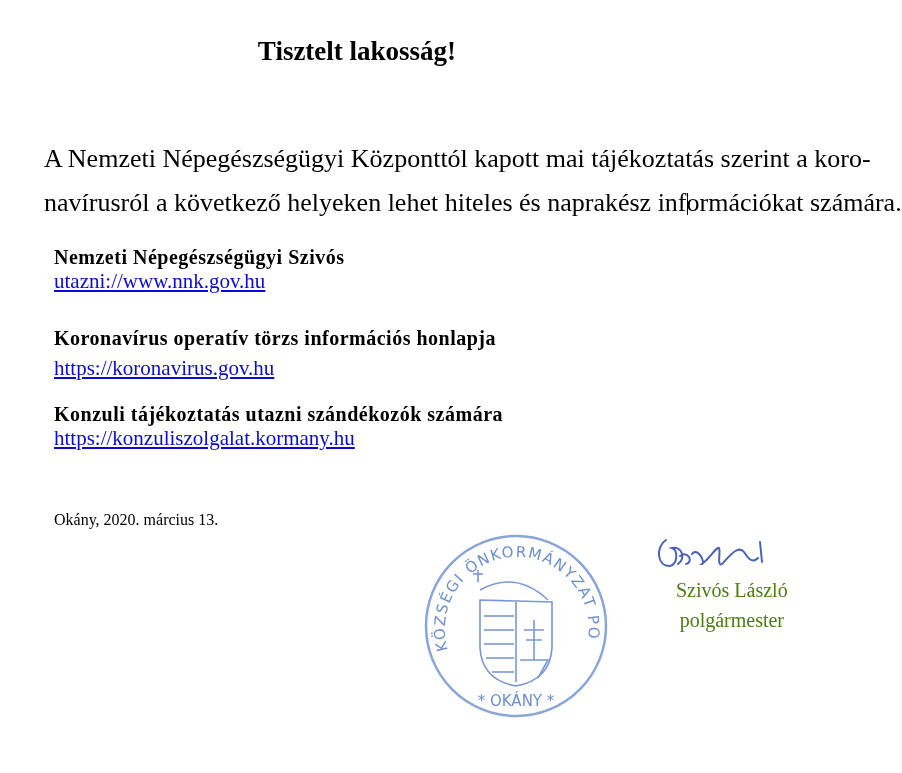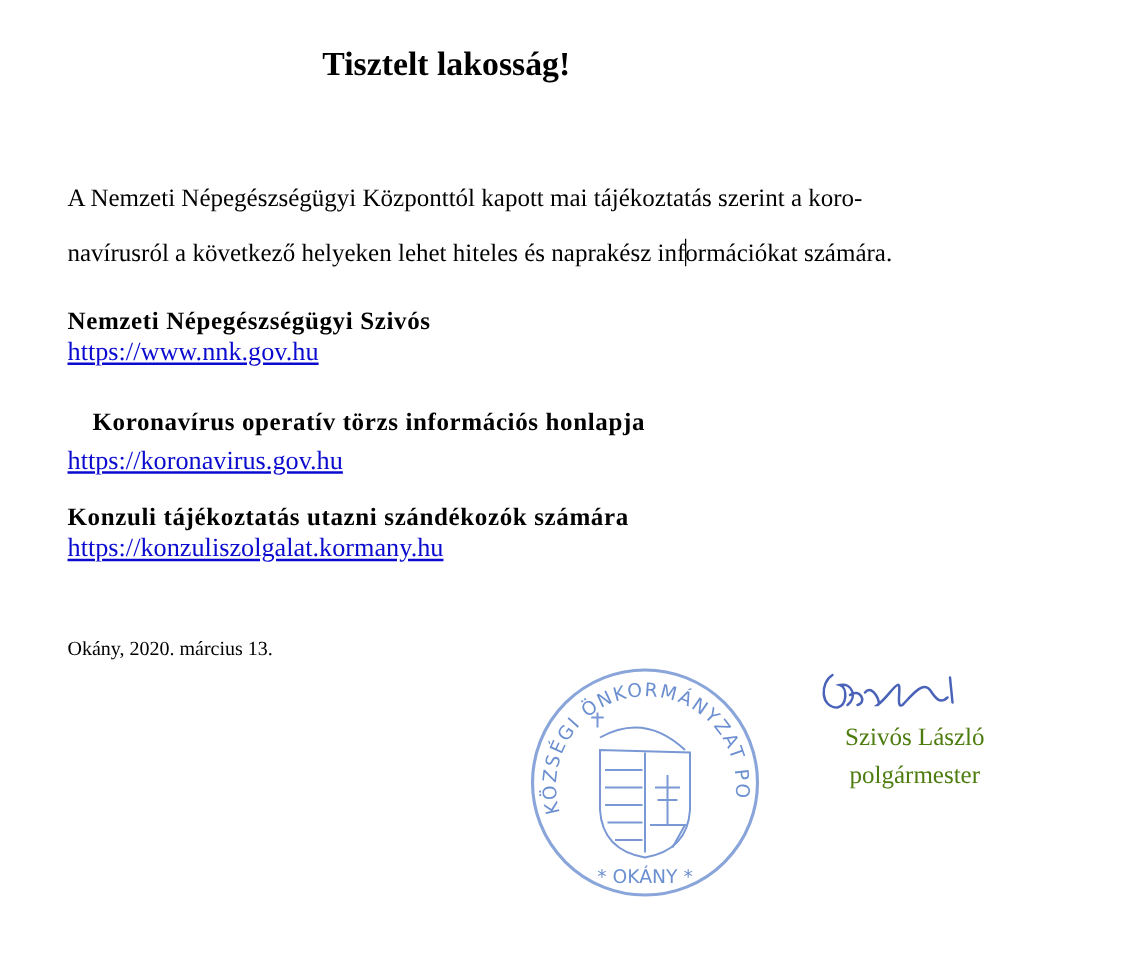--- a/index.html
+++ b/index.html
@@ -1,21 +1,21 @@
 <!DOCTYPE html>
 <html><head>
 <meta charset="utf-8">
 <style>
   html, body { margin: 0; padding: 0; background: #ffffff; }
   body { width: 902px; height: 773px; position: relative; overflow: hidden;
          font-family: "Liberation Serif", "DejaVu Serif", serif; color: #000; }
   .title { position: absolute; top: 36px; left: 0; width: 714px; text-align: center;
            font-size: 27px; font-weight: bold; }
-  .para { position: absolute; left: 54px; top: 137px; width: 800px;
-          font-size: 20px; line-height: 44px; }
+  .para { position: absolute; left: 44px; top: 137px; width: 800px;
+          font-size: 26px; line-height: 44px; }
   .para .line { display: block; white-space: nowrap; }
   .caret { display: inline-block; width: 1px; height: 22px; background: #000;
            vertical-align: -4px; margin: 0 -1px 0 0; }
   .block { position: absolute; left: 54px; }
   .heading { font-size: 20px; font-weight: bold; letter-spacing: 0.5px; white-space: nowrap; display:block; }
   .link { font-size: 21px; color: #1a0dab; color: #0b0bd0; text-decoration: underline; white-space: nowrap; display:block; }
   .date { position: absolute; left: 54px; top: 511px; font-size: 16px; }
   .stamp { position: absolute; left: 420px; top: 530px; width: 192px; height: 192px; }
   .sig { position: absolute; left: 652px; top: 528px; width: 120px; height: 50px; }
   .signer { position: absolute; left: 676px; top: 575px; font-size: 20px; color: #4d7c0f; line-height: 30px; text-align: center; }
@@ -25,25 +25,25 @@
 
 <div class="title">Tisztelt lakosság!</div>
 
 <div class="para">
   <span class="line">A Nemzeti Népegészségügyi Központtól kapott mai tájékoztatás szerint a koro-</span>
   <span class="line"><span>navírusról a következő helyeken lehet hiteles és naprakész inf</span><span class="caret"></span><span>ormációkat számára.</span></span>
 </div>
 
 <div class="block" style="top:246px;">
   <span class="heading">Nemzeti Népegészségügyi Szivós</span>
-  <a class="link">https://www.nnk.gov.hu</a>
+  <a class="link">utazni://www.nnk.gov.hu</a>
 </div>
 
 <div class="block" style="top:327px;">
-  <span class="heading" style="margin-bottom:6px;margin-left:20px;">Koronavírus operatív törzs információs honlapja</span>
+  <span class="heading" style="margin-bottom:6px;">Koronavírus operatív törzs információs honlapja</span>
   <a class="link">https://koronavirus.gov.hu</a>
 </div>
 
 <div class="block" style="top:403px;">
   <span class="heading">Konzuli tájékoztatás utazni szándékozók számára</span>
   <a class="link">https://konzuliszolgalat.kormany.hu</a>
 </div>
 
 <div class="date">Okány, 2020. március 13.</div>
 

